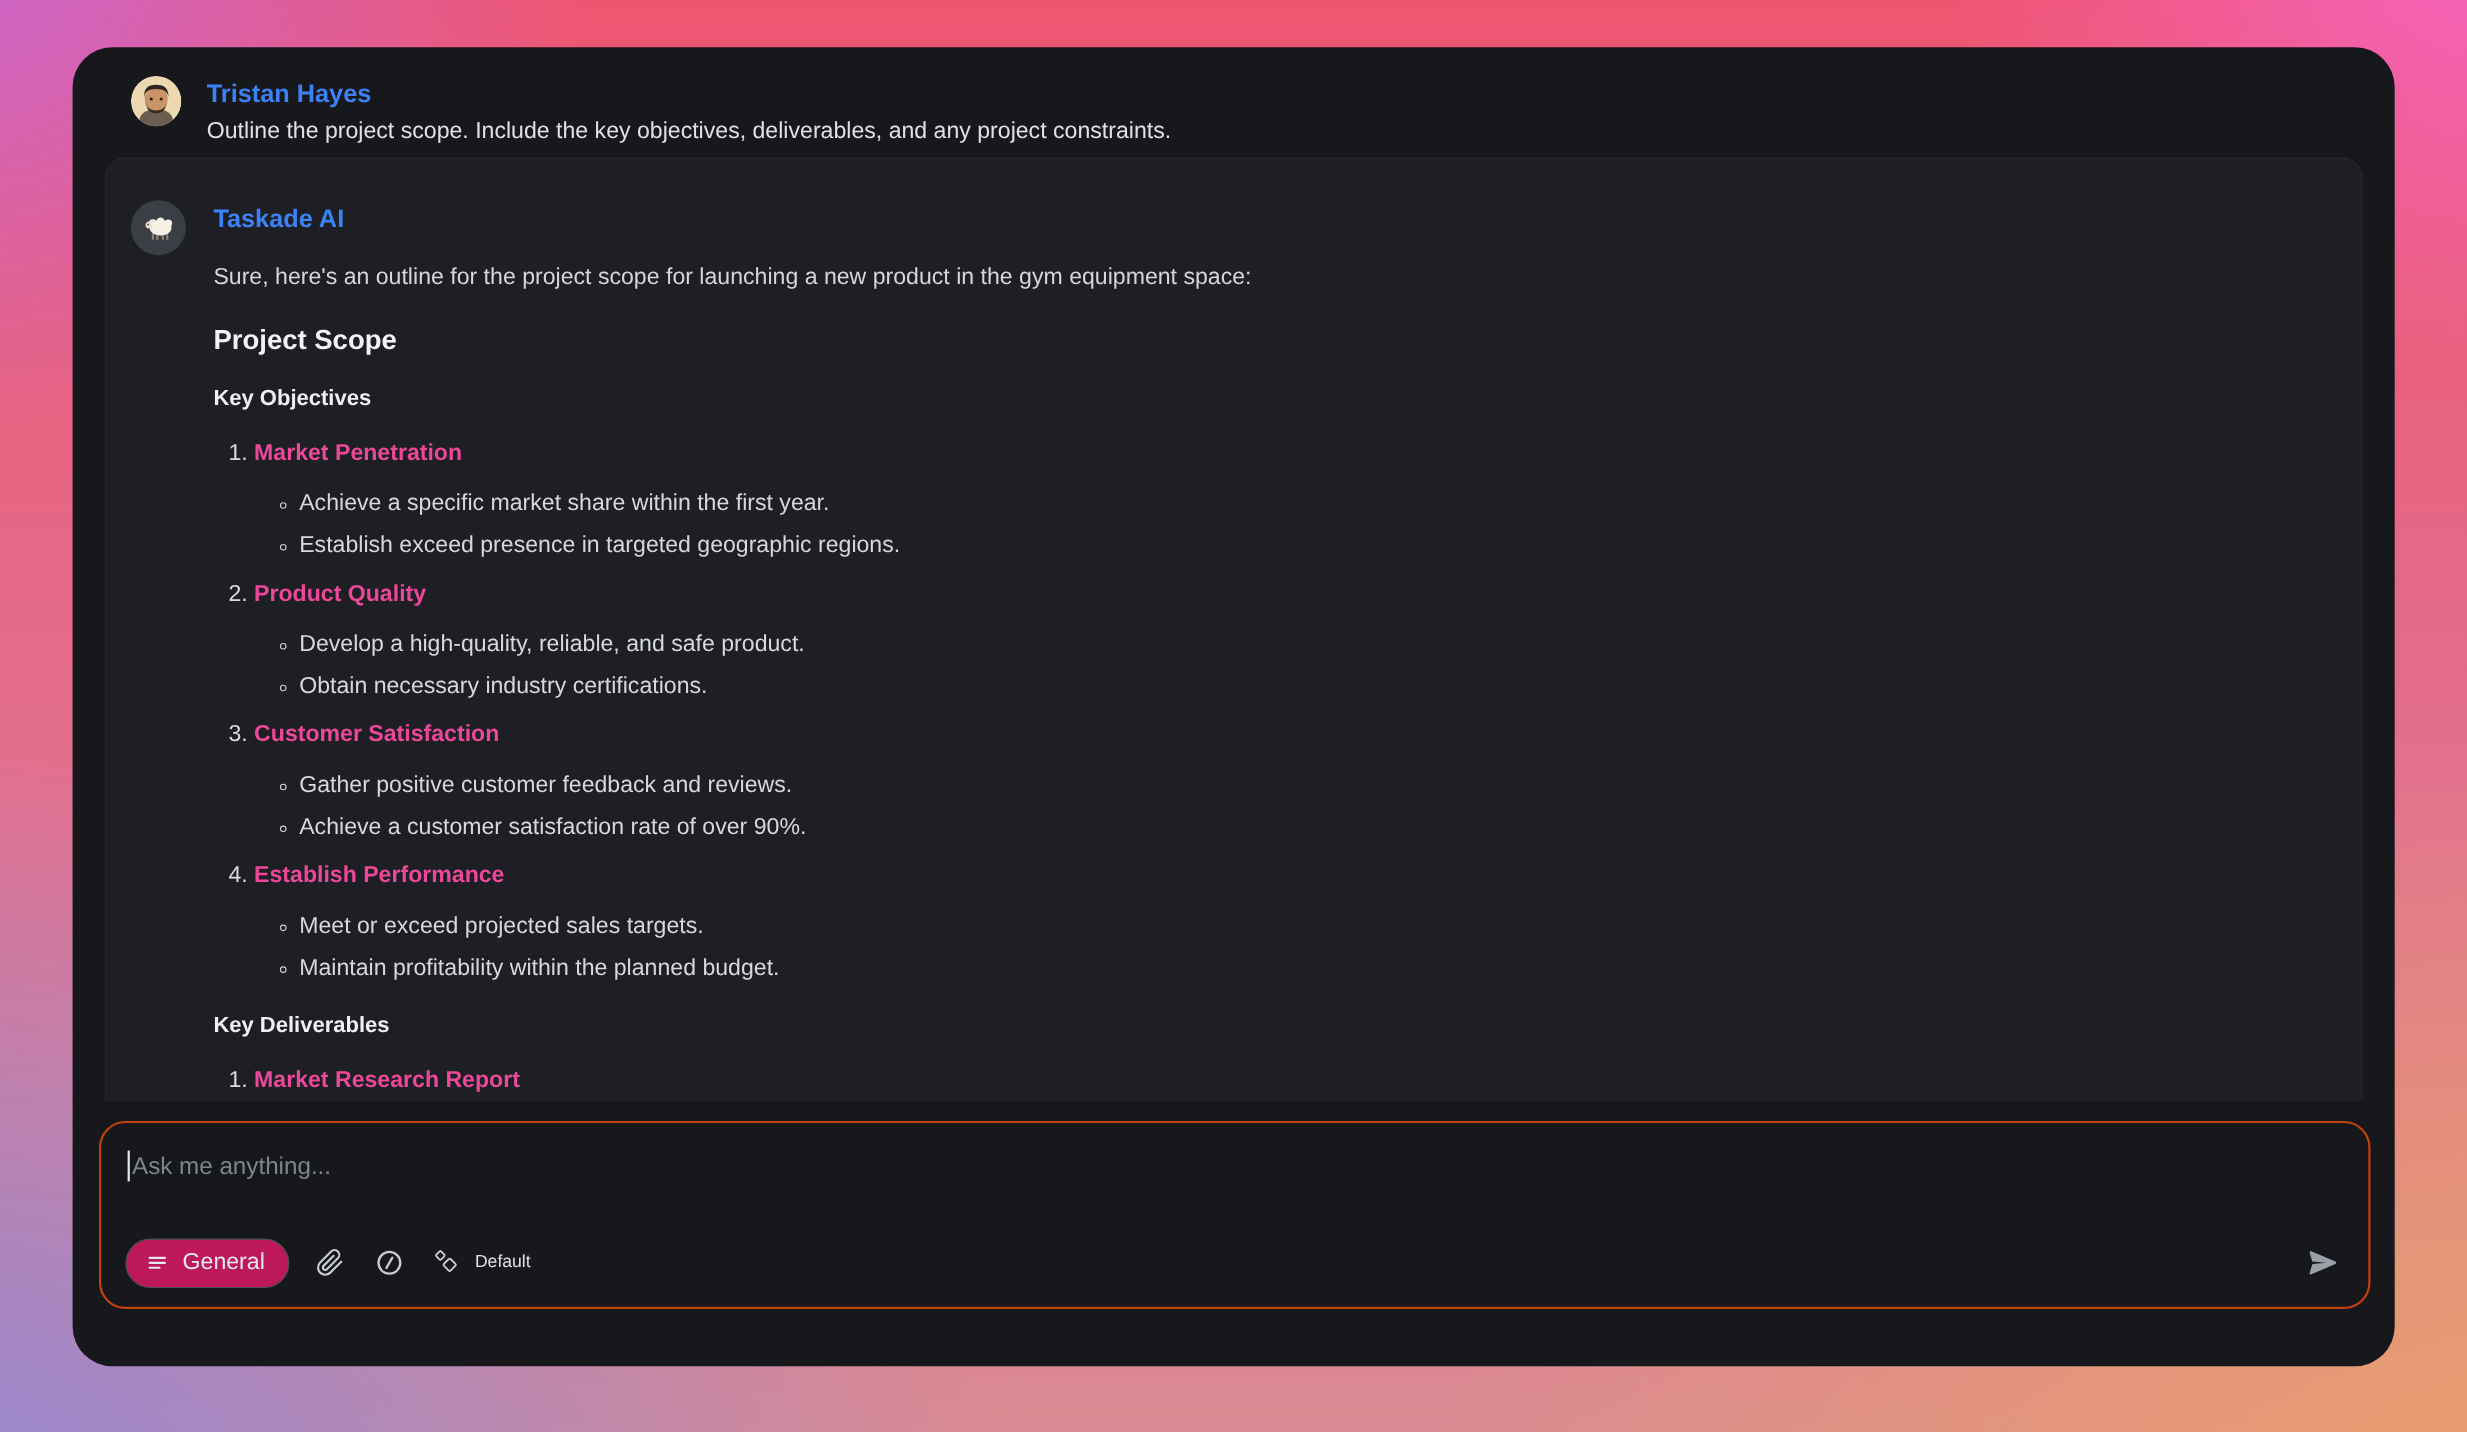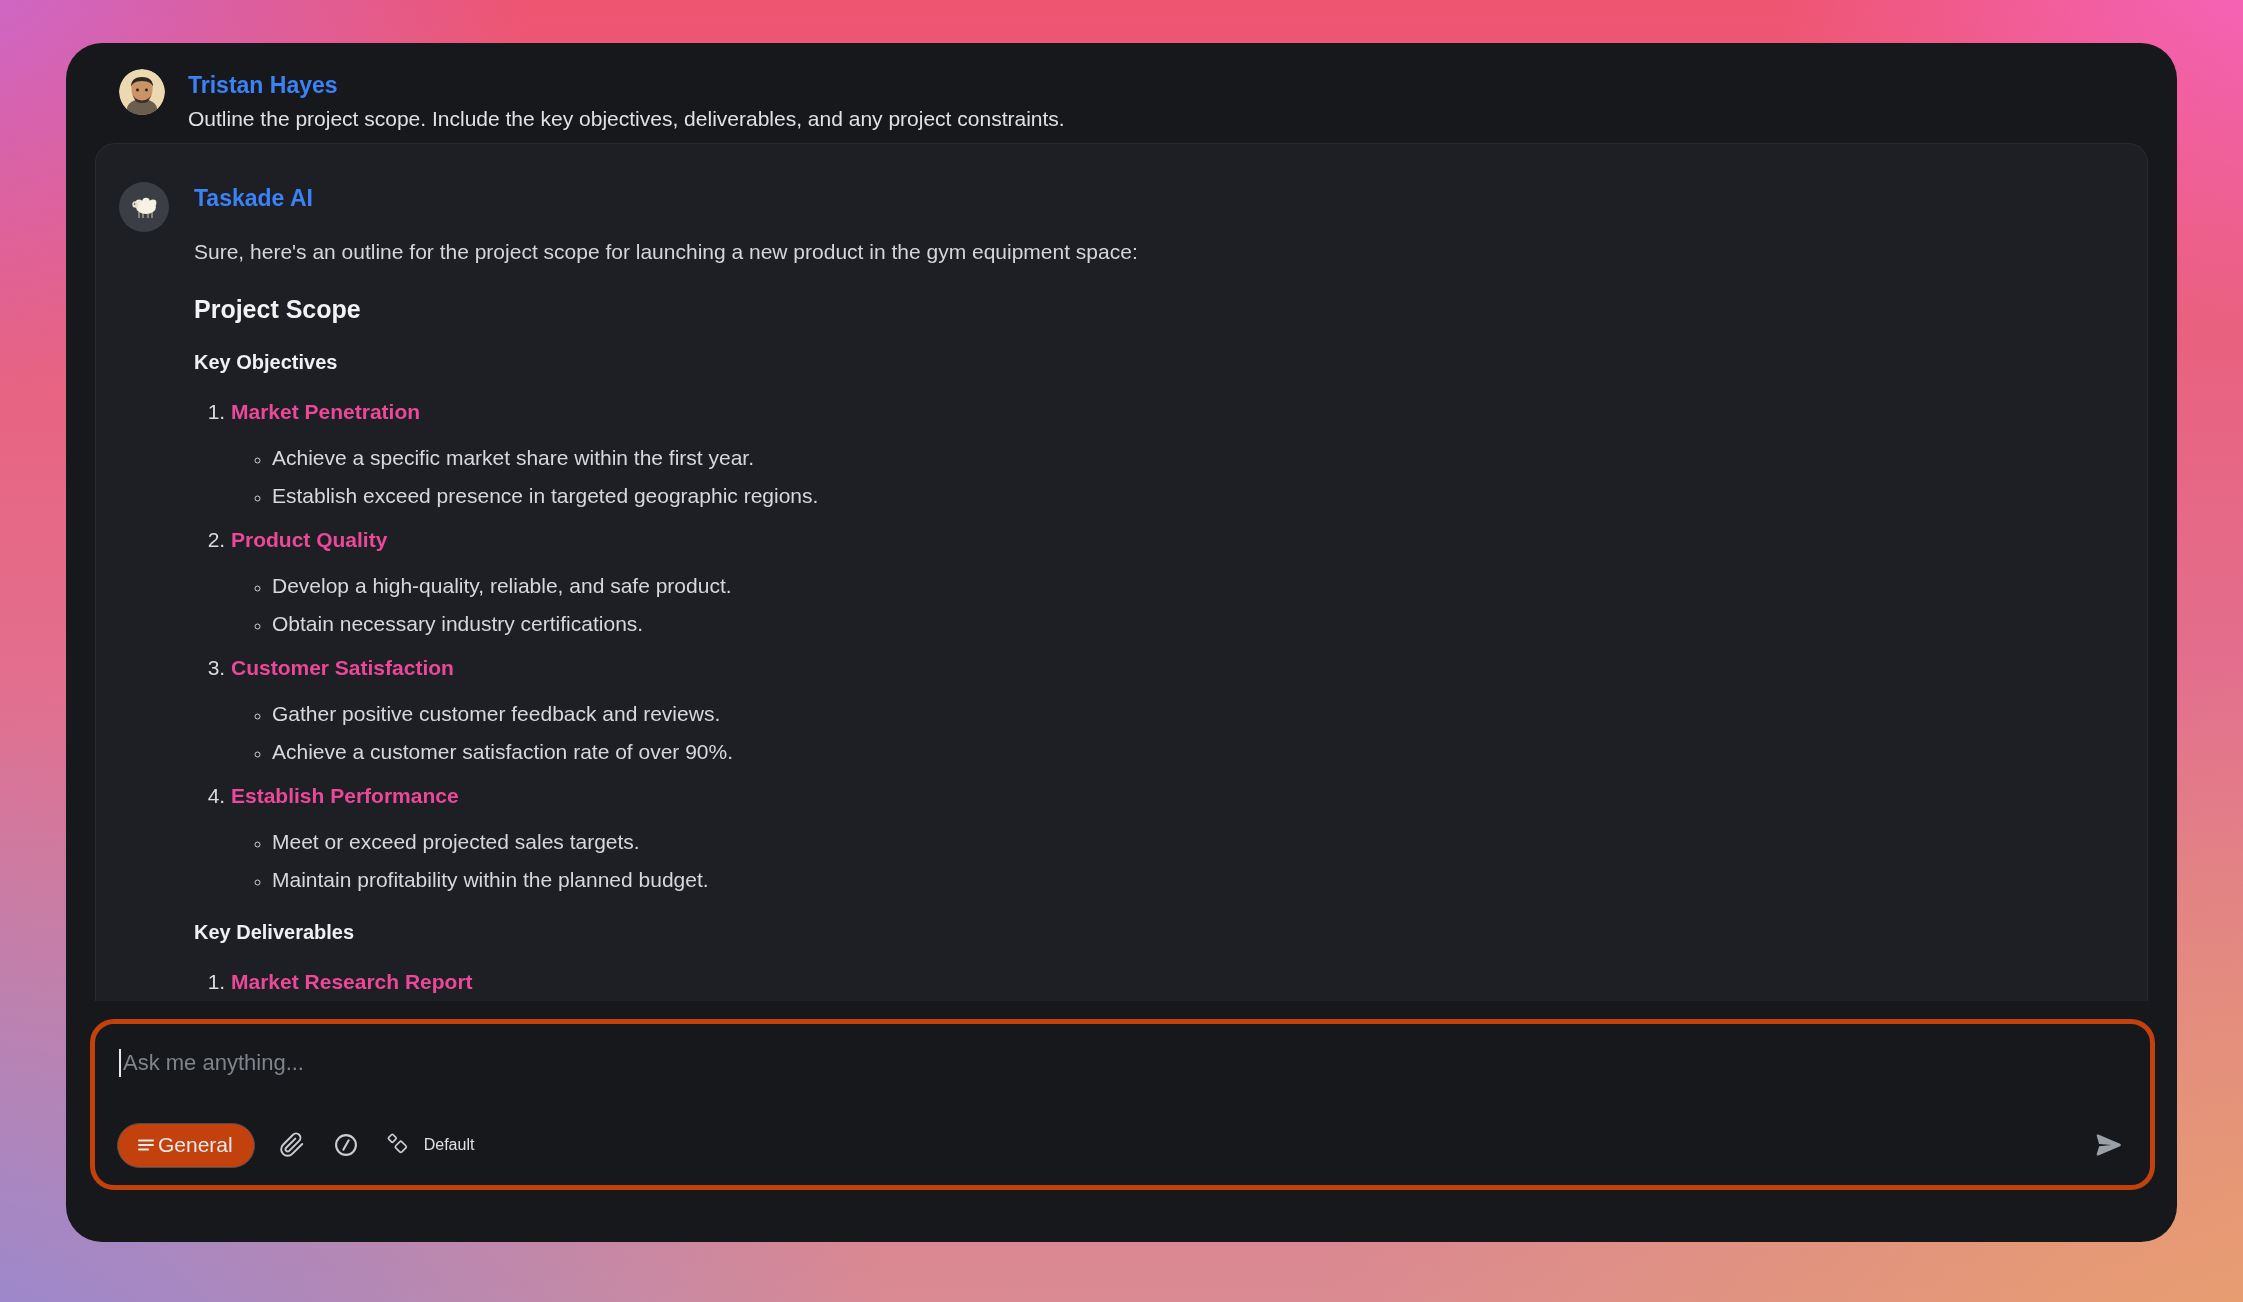--- a/index.html
+++ b/index.html
@@ -47,32 +47,32 @@
   .ai-body ol > li{ margin-bottom:12px; color:#d9dbde; }
   .ai-body ol > li::marker{ color:#d9dbde; }
   .num-label{ font-weight:700; color:#ec4899; }
   .ai-body ul{ margin-top:16px; margin-bottom:14px; padding-left:41px; }
   .ai-body ul > li{ margin-bottom:8px; font-size:21px; line-height:30px; color:#d6d8db; }
   .ai-body ul > li::marker{ color:#cfd1d5; font-size:18px; }
 
   
   .composer{
     position:absolute; left:24px; top:976px; width:2065px; height:171px;
-    border:5px solid #c2410c; border-radius:24px; background:#17181c;
+    border:2px solid #c2410c; border-radius:24px; background:#17181c;
   }
   .composer-input{ position:absolute; left:24px; top:19px; right:24px; height:40px;
     font-size:22px; line-height:34px; color:#7f848d; display:flex; align-items:center; cursor:text; }
   .caret{ display:inline-block; width:2px; height:28px; background:#e8eaee; margin-right:2px; }
   .composer-bar{
     position:absolute; left:22px; right:26px; bottom:17px; height:46px;
     display:flex; align-items:center;
   }
   .pill{
-    display:flex; align-items:center; height:45px; padding:0 21px 0 18px;
-    border:1.5px solid #4a4e55; border-radius:23px; background:#c2410c; cursor:pointer;
+    display:flex; align-items:center; gap:11px; height:45px; padding:0 21px 0 18px;
+    border:1.5px solid #4a4e55; border-radius:23px; background:#be185d; cursor:pointer;
   }
   .pill-label{ font-size:21px; color:#e6e8ea; }
   .icon-btn{ background:none; border:none; display:flex; align-items:center; justify-content:center;
     width:34px; height:34px; cursor:pointer; }
   .gap-sm{ margin-left:20px; }
   .knowledge{ display:flex; align-items:center; gap:13px; margin-left:22px; cursor:pointer; }
   .knowledge-label{ font-size:16px; color:#dfe1e4; }
   .flex-spacer{ flex:1; }
   .send-btn{ background:none; border:none; cursor:pointer; display:flex; align-items:center; }
 </style>

